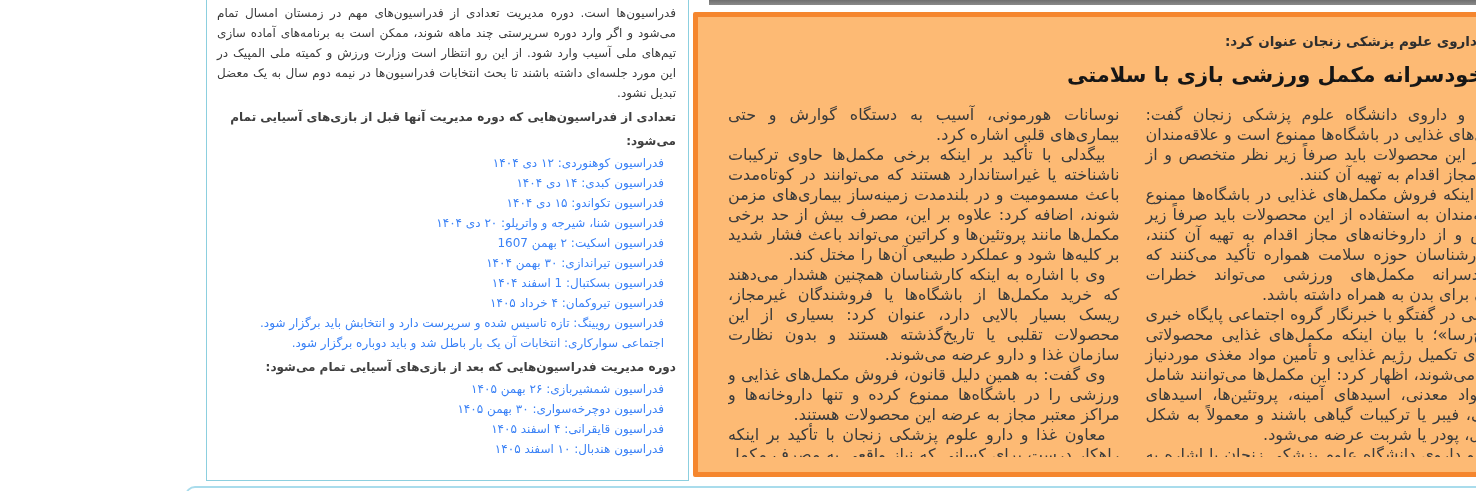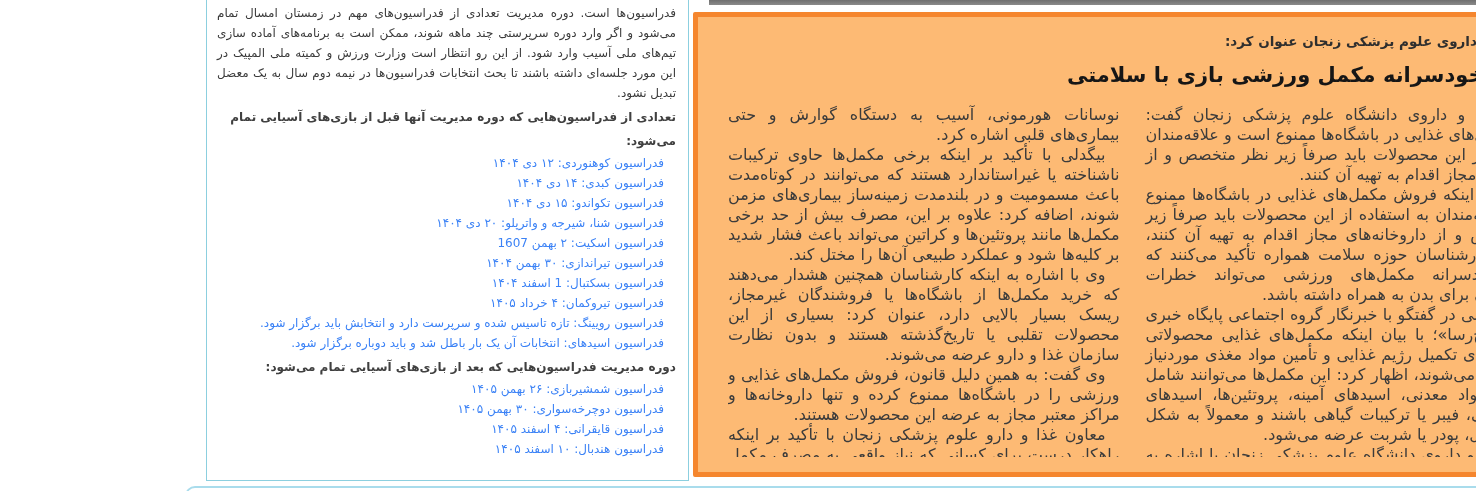--- a/index.html
+++ b/index.html
@@ -91,21 +91,21 @@
     <div class="side-heading">تعدادی از فدراسیون‌هایی که دوره مدیریت آنها قبل از بازی‌های آسیایی تمام می‌شود:</div>
     <div class="side-item">فدراسیون کوهنوردی: ۱۲ دی ۱۴۰۴</div>
     <div class="side-item">فدراسیون کبدی: ۱۴ دی ۱۴۰۴</div>
     <div class="side-item">فدراسیون تکواندو: ۱۵ دی ۱۴۰۴</div>
     <div class="side-item">فدراسیون شنا، شیرجه و واترپلو: ۲۰ دی ۱۴۰۴</div>
     <div class="side-item">فدراسیون اسکیت: ۲ بهمن 1607</div>
     <div class="side-item">فدراسیون تیراندازی: ۳۰ بهمن ۱۴۰۴</div>
     <div class="side-item">فدراسیون بسکتبال: 1 اسفند ۱۴۰۴</div>
     <div class="side-item">فدراسیون تیروکمان: ۴ خرداد ۱۴۰۵</div>
     <div class="side-item" style="white-space:normal;">فدراسیون رویینگ: تازه تاسیس شده و سرپرست دارد و انتخابش باید برگزار شود.</div>
-    <div class="side-item" style="white-space:normal;">فدراسیون اسیدهای: انتخابات آن یک بار باطل شد و باید دوباره برگزار شود.</div>
+    <div class="side-item" style="white-space:normal;">اجتماعی سوارکاری: انتخابات آن یک بار باطل شد و باید دوباره برگزار شود.</div>
     <div class="side-heading">دوره مدیریت فدراسیون‌هایی که بعد از بازی‌های آسیایی تمام می‌شود:</div>
     <div class="side-item">فدراسیون شمشیربازی: ۲۶ بهمن ۱۴۰۵</div>
     <div class="side-item">فدراسیون دوچرخه‌سواری: ۳۰ بهمن ۱۴۰۵</div>
     <div class="side-item">فدراسیون قایقرانی: ۴ اسفند ۱۴۰۵</div>
     <div class="side-item">فدراسیون هندبال: ۱۰ اسفند ۱۴۰۵</div>
 
   </div>
 
   <div class="article-box">
     <div class="kicker">معاون غذا و داروی علوم پزشکی زنجان عنوان کرد:</div>

